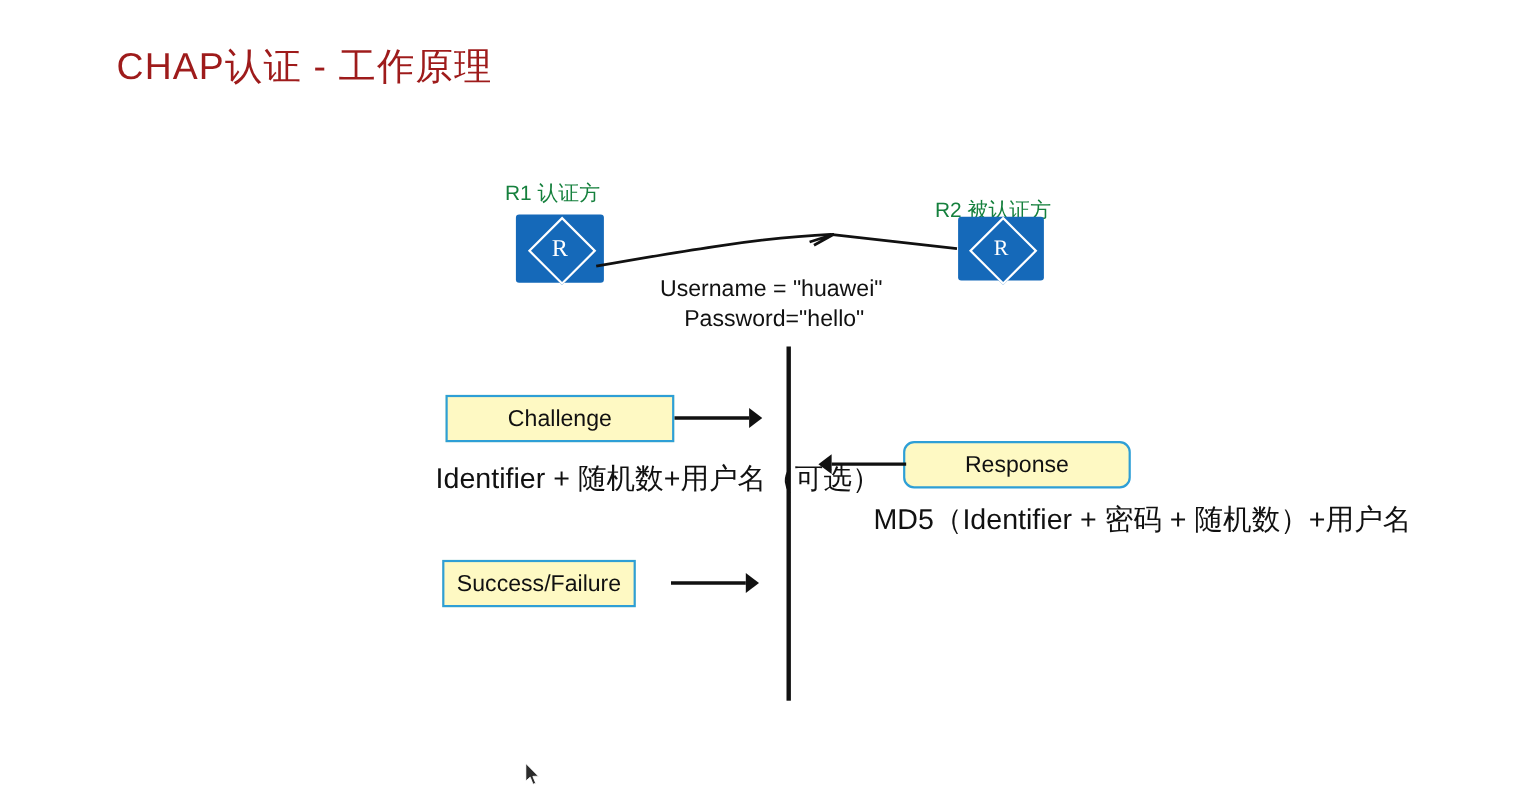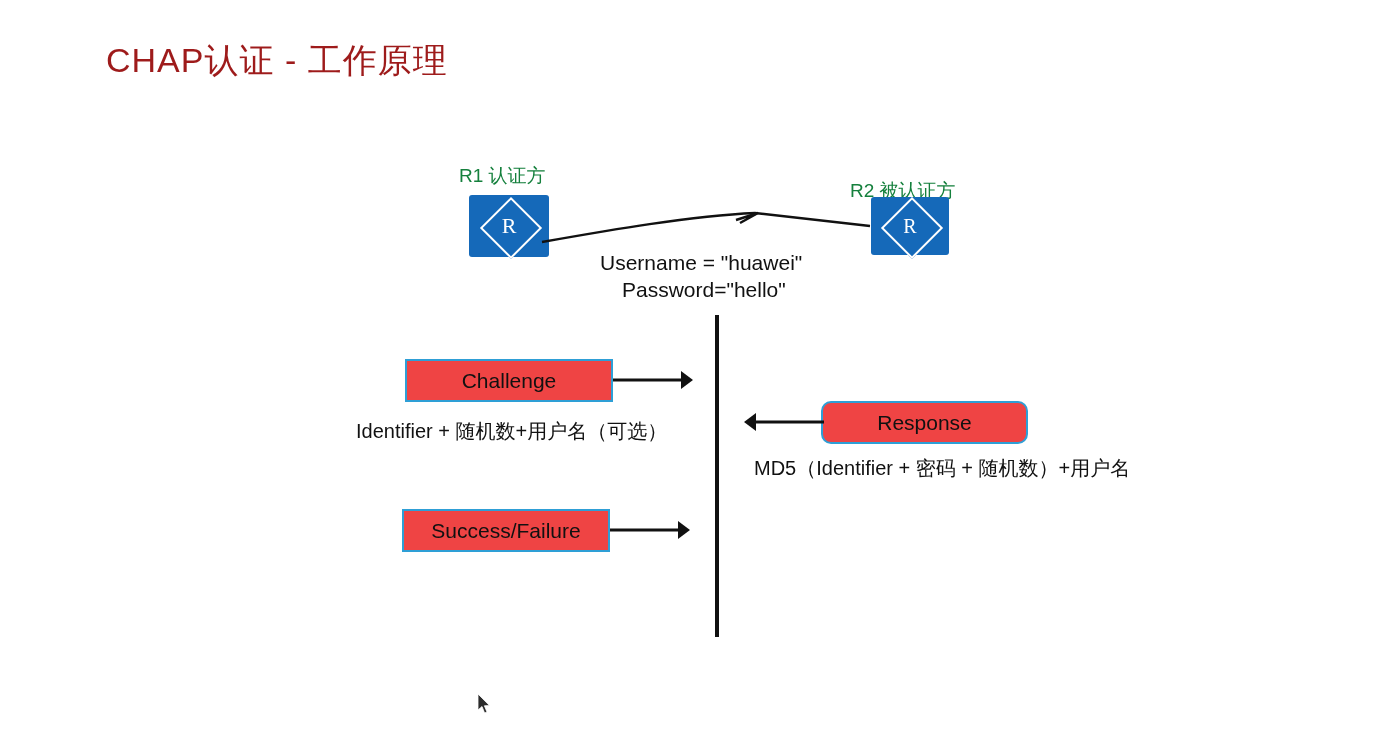--- a/index.html
+++ b/index.html
@@ -110,56 +110,57 @@
     top: 315px;
     width: 4px;
     height: 322px;
     background: #111111;
   }
 
   
   .msg-box {
     position: absolute;
     border: 2px solid #2e9fd6;
-    background: #ef4444;
+    background: #fef9c3;
     color: #111111;
     font-size: 21px;
     text-align: center;
     white-space: nowrap;
     box-sizing: border-box;
   }
   #box-challenge {
     left: 405px;
     top: 359px;
     width: 208px;
     height: 43px;
     line-height: 39px;
   }
   #box-success {
     left: 402px;
     top: 509px;
-    width: 208px;
+    width: 176px;
     height: 43px;
     line-height: 39px;
   }
   #box-response {
     left: 821px;
     top: 401px;
     width: 207px;
     height: 43px;
     line-height: 39px;
     border-radius: 10px;
   }
 
   
   .annot {
     position: absolute;
-    font-size: 20px;
-    color: #111111;
-    white-space: nowrap;
+    font-size: 26px;
+    color: #111111;
+    white-space: nowrap;
+    margin-left: 40px;
   }
   #annot-challenge { left: 356px; top: 418px; }
   #annot-response  { left: 754px; top: 455px; }
 
   
   .arrow-svg { position: absolute; }
   #arrow-challenge { left: 613px; top: 363px; width: 80px; height: 34px; }
   #arrow-success   { left: 610px; top: 513px; width: 80px; height: 34px; }
   #arrow-response  { left: 742px; top: 405px; width: 82px; height: 34px; }
 

